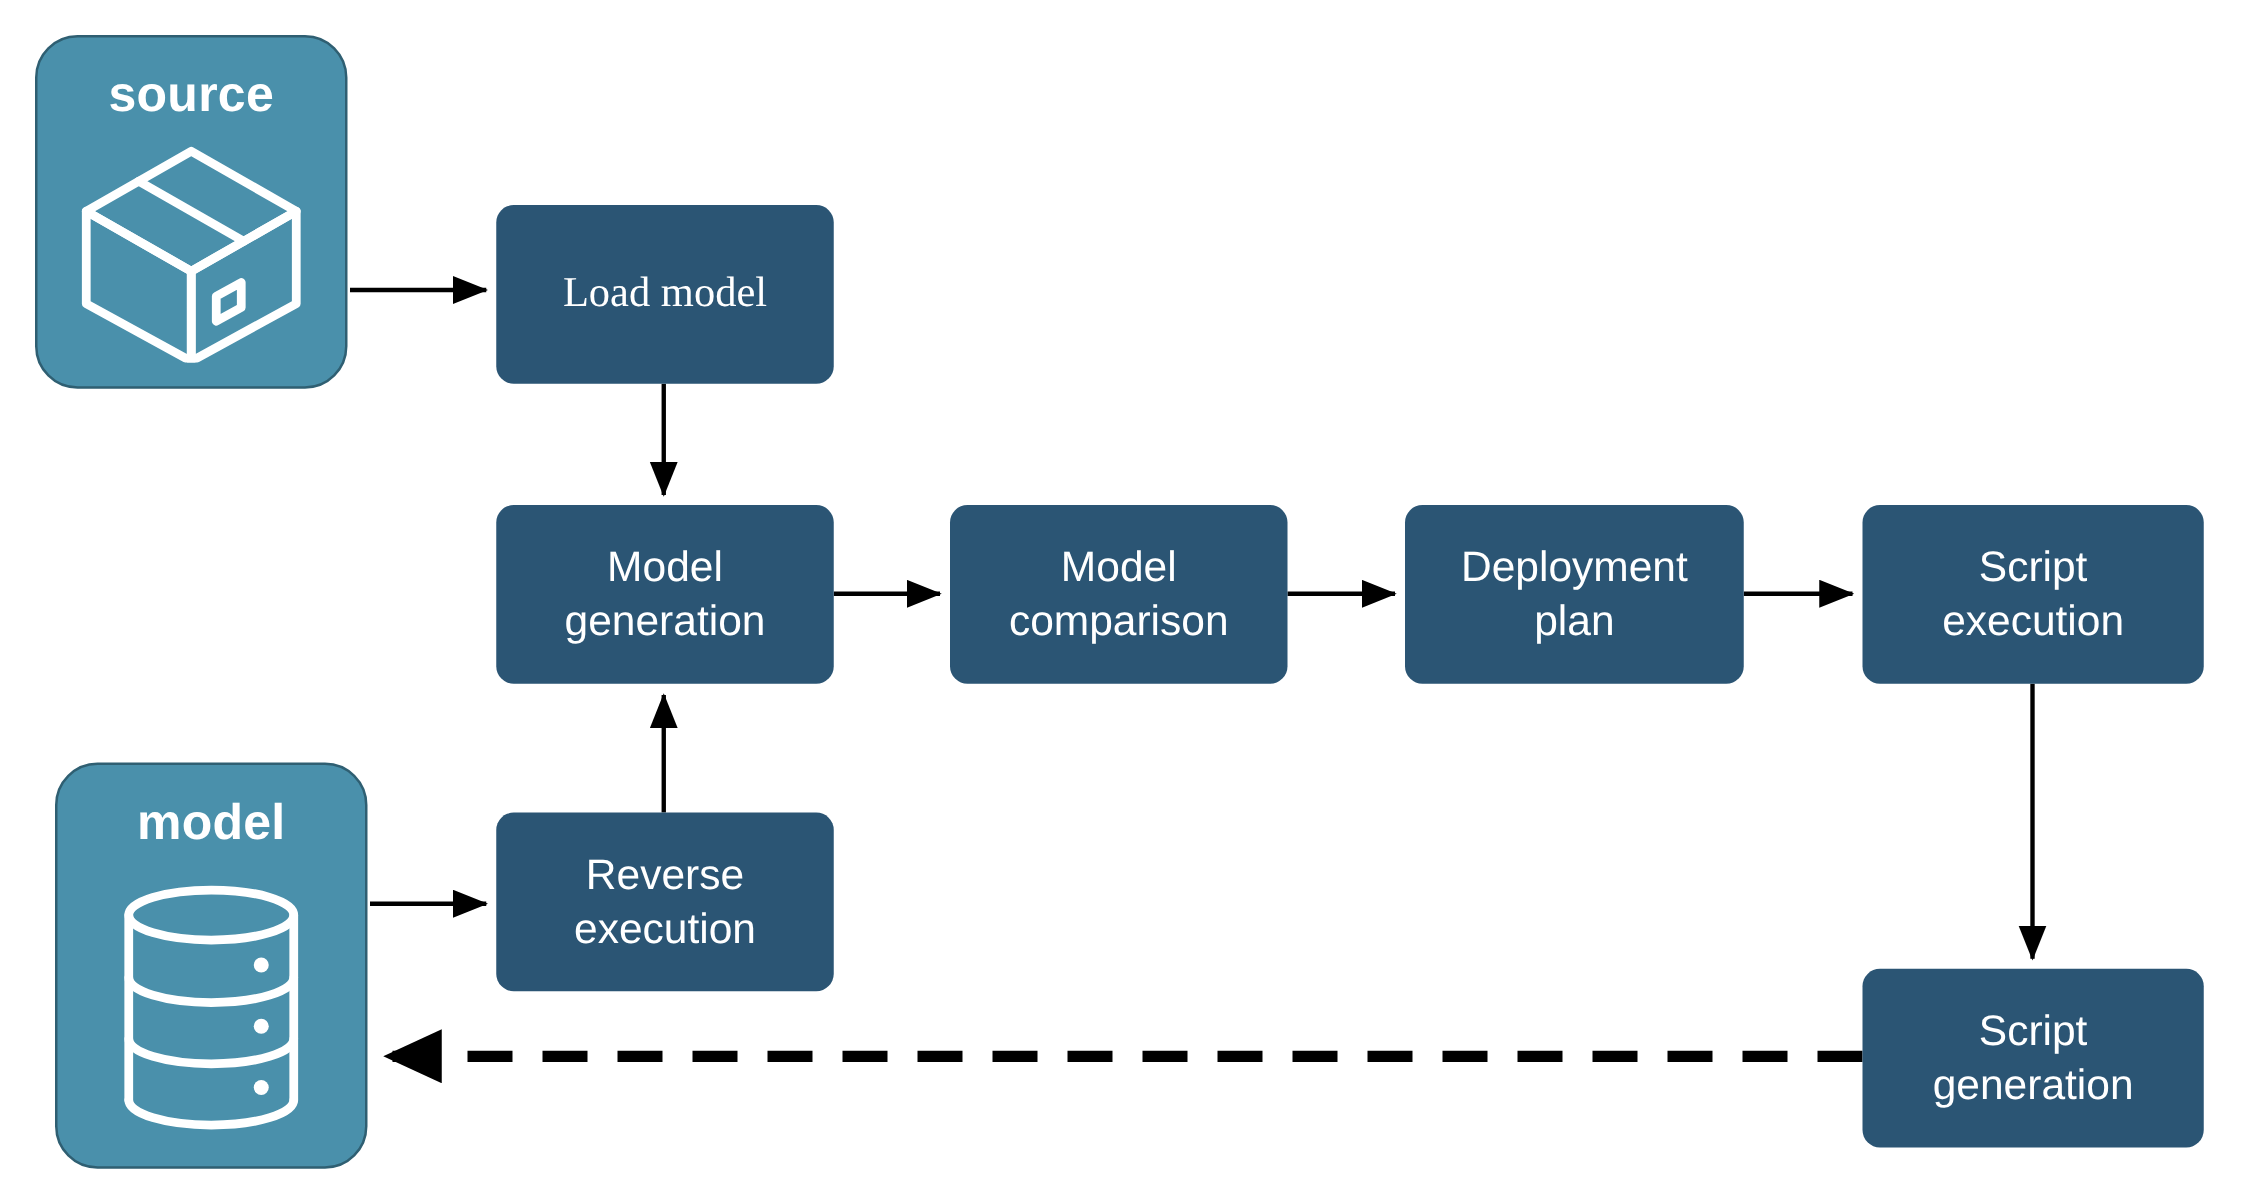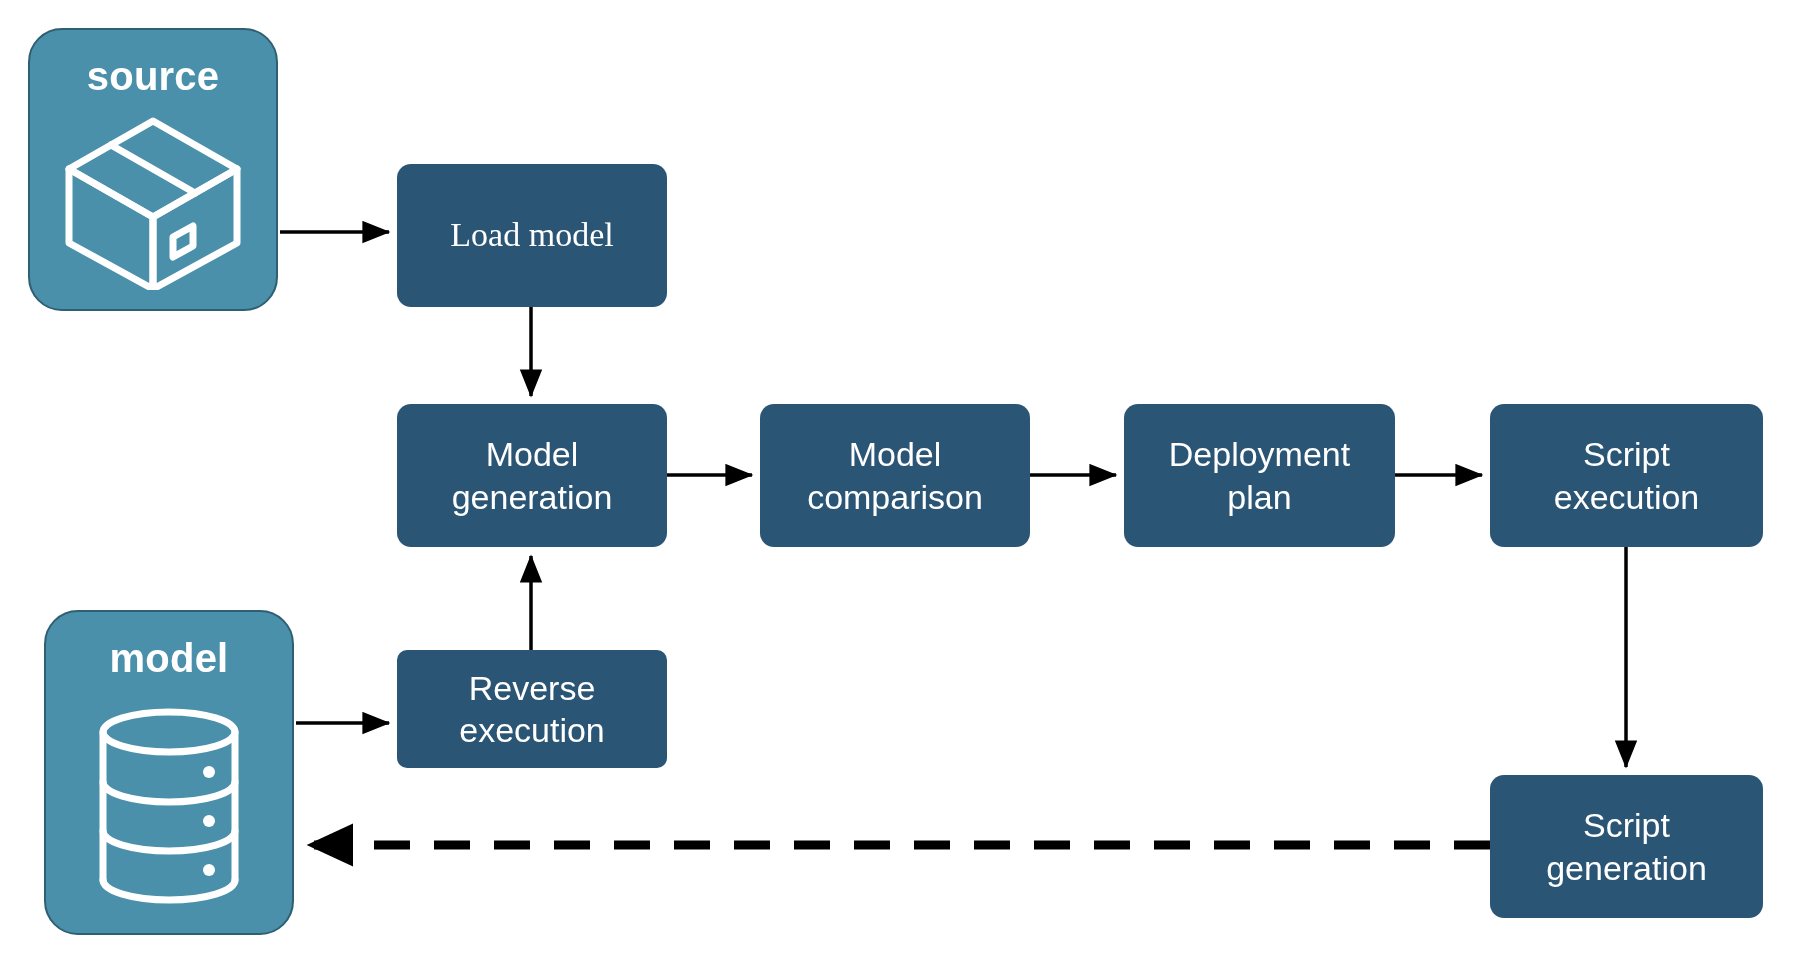--- a/index.html
+++ b/index.html
@@ -174,21 +174,21 @@
     </div>
   </div>
 
   <div class="process" style="left:1490px; top:404px; width:273px; height:143px;">
     <div>
       <span>Script</span>
       <span>execution</span>
     </div>
   </div>
 
-  <div class="process" style="left:397px; top:650px; width:270px; height:118px;border-radius:10px;">
+  <div class="process" style="left:397px; top:650px; width:270px; height:143px;">
     <div>
       <span>Reverse</span>
       <span>execution</span>
     </div>
   </div>
 
   <div class="process" style="left:1490px; top:775px; width:273px; height:143px;">
     <div>
       <span>Script</span>
       <span>generation</span>

